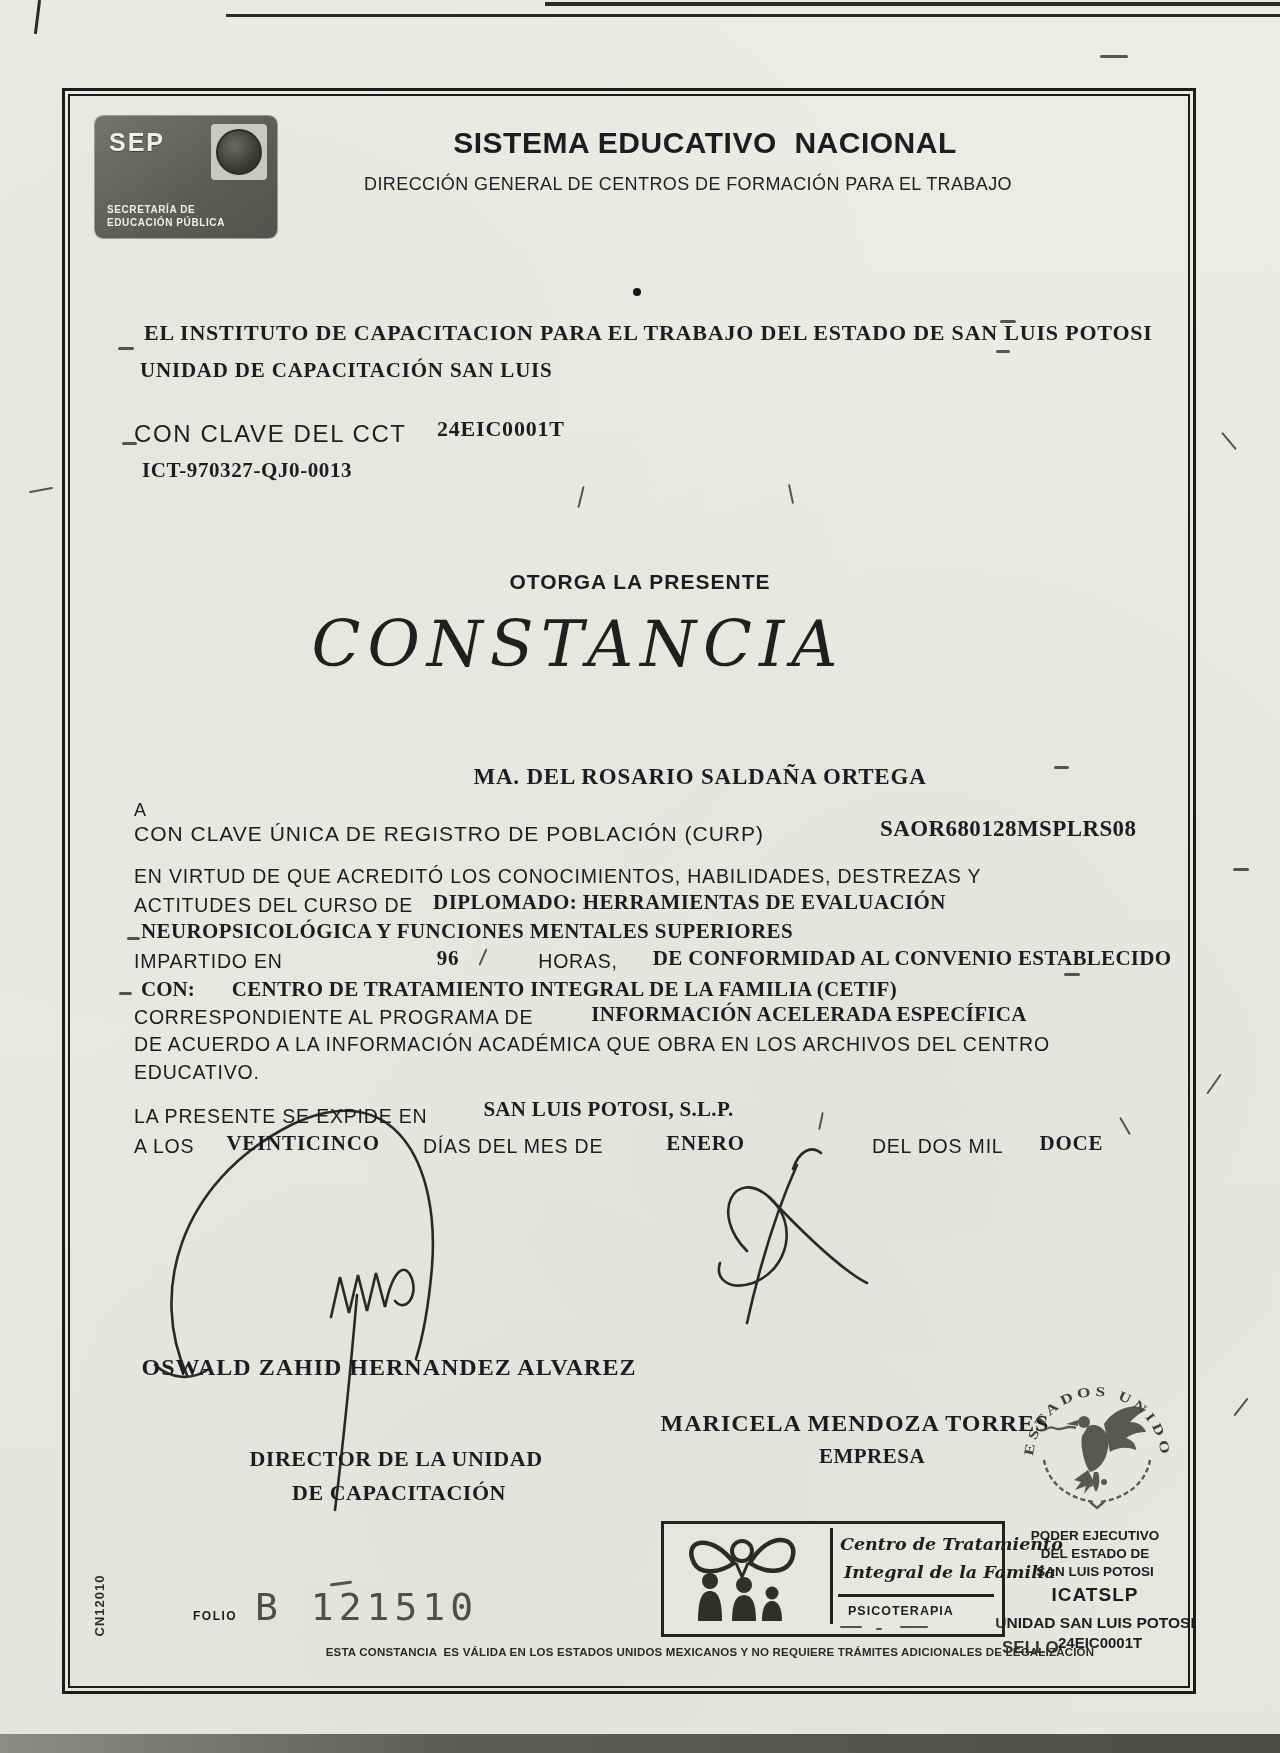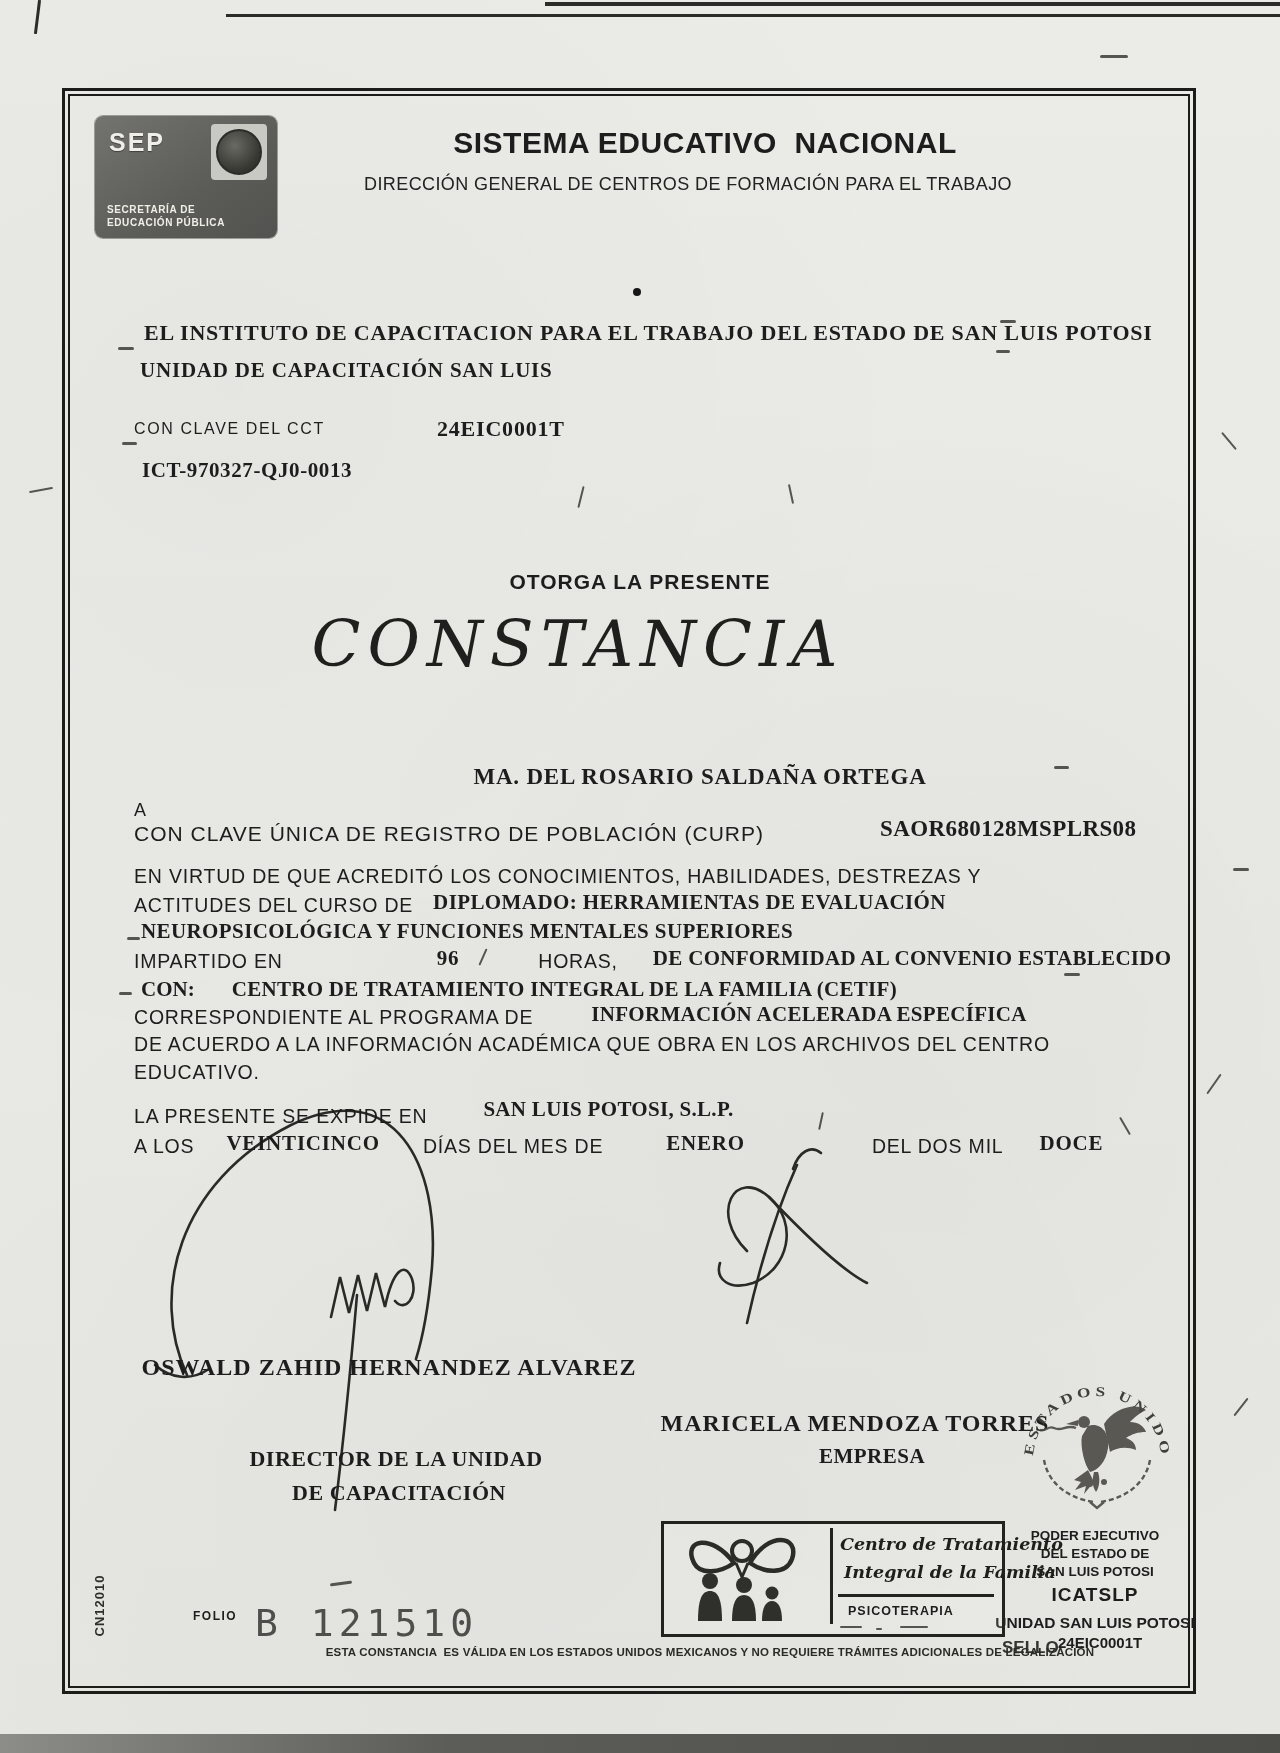--- a/index.html
+++ b/index.html
@@ -69,21 +69,21 @@
     </div>
   </div>
 
   <div class="t sans cx" style="left:705px;top:126px;font-size:30px;font-weight:700;letter-spacing:.5px;white-space:pre;">SISTEMA EDUCATIVO  NACIONAL</div>
   <div class="t sans cx" style="left:688px;top:174px;font-size:18px;letter-spacing:.4px;color:#222;">DIRECCIÓN GENERAL DE CENTROS DE FORMACIÓN PARA EL TRABAJO</div>
 
   <div style="position:absolute;left:633px;top:288px;width:8px;height:8px;border-radius:50%;background:#161616;"></div>
 
   <div class="t srf" style="left:144px;top:320px;font-size:22px;letter-spacing:.8px;">EL INSTITUTO DE CAPACITACION PARA EL TRABAJO DEL ESTADO DE SAN LUIS POTOSI</div>
   <div class="t srf" style="left:140px;top:358px;font-size:21px;letter-spacing:.8px;">UNIDAD DE CAPACITACIÓN SAN LUIS</div>
-  <div class="t sans" style="left:134px;top:420px;font-size:16px;letter-spacing:1.6px;">CON CLAVE DEL CCT</div>
+  <div class="t sans" style="left:134px;top:420px;font-size:24px;letter-spacing:1.6px;">CON CLAVE DEL CCT</div>
   <div class="t srf" style="left:437px;top:416px;font-size:22px;letter-spacing:.8px;">24EIC0001T</div>
   <div class="t srf" style="left:142px;top:458px;font-size:21px;letter-spacing:.6px;">ICT-970327-QJ0-0013</div>
 
   <div class="t sans cx" style="left:640px;top:570px;font-size:21px;font-weight:700;letter-spacing:1px;">OTORGA LA PRESENTE</div>
   <div class="t cx" style="left:578px;top:608px;font-family:'DejaVu Serif',serif;font-style:italic;font-size:64px;letter-spacing:7px;color:#1f1f1d;">CONSTANCIA</div>
 
   <div class="t srf cx" style="left:700px;top:764px;font-size:23px;letter-spacing:.8px;">MA. DEL ROSARIO SALDAÑA ORTEGA</div>
   <div class="t sans" style="left:134px;top:800px;font-size:18px;">A</div>
   <div class="t sans" style="left:134px;top:822px;font-size:21px;letter-spacing:1px;">CON CLAVE ÚNICA DE REGISTRO DE POBLACIÓN (CURP)</div>
   <div class="t srf" style="left:880px;top:816px;font-size:23px;letter-spacing:.4px;">SAOR680128MSPLRS08</div>
@@ -190,21 +190,21 @@
     <div class="t" style="left:180px;top:38px;font-family:'DejaVu Serif',serif;font-style:italic;font-weight:700;font-size:17.5px;color:#1e1e1b;">Integral de la Familia</div>
     <div class="stamp-rule"></div>
     <div class="t sans" style="left:184px;top:80px;font-size:12.5px;font-weight:700;letter-spacing:1px;">PSICOTERAPIA</div>
     <div class="mark" style="left:176px;top:102px;width:22px;height:2px;"></div>
     <div class="mark" style="left:212px;top:104px;width:6px;height:2px;"></div>
     <div class="mark" style="left:236px;top:102px;width:28px;height:2px;"></div>
   </div>
 
   <div class="t sans vert" style="left:58px;top:1598px;width:84px;text-align:center;font-size:13px;font-weight:700;letter-spacing:1px;color:#2e2e2a;">CN12010</div>
   <div class="t sans" style="left:193px;top:1610px;font-size:12px;font-weight:700;letter-spacing:1.5px;">FOLIO</div>
-  <div class="t folio-val" style="left:255px;top:1586px;font-size:38px;letter-spacing:5px;margin-top:16px;">B 121510</div>
+  <div class="t folio-val" style="left:255px;top:1586px;font-size:38px;letter-spacing:5px;">B 121510</div>
 
   <div class="t sans cx" style="left:710px;top:1646px;font-size:11.5px;font-weight:700;letter-spacing:.2px;color:#2a2a27;white-space:pre;">ESTA CONSTANCIA  ES VÁLIDA EN LOS ESTADOS UNIDOS MEXICANOS Y NO REQUIERE TRÁMITES ADICIONALES DE LEGALIZACIÓN</div>
 
   <div style="position:absolute;inset:0;pointer-events:none;">
     <div class="mark" style="left:118px;top:347px;width:16px;height:3px;"></div>
     <div class="mark" style="left:1000px;top:320px;width:16px;height:3px;"></div>
     <div class="mark" style="left:996px;top:350px;width:14px;height:3px;"></div>
     <div class="mark" style="left:122px;top:442px;width:15px;height:3px;"></div>
     <div class="mark" style="left:127px;top:937px;width:13px;height:3px;"></div>
     <div class="mark" style="left:119px;top:992px;width:13px;height:3px;"></div>

